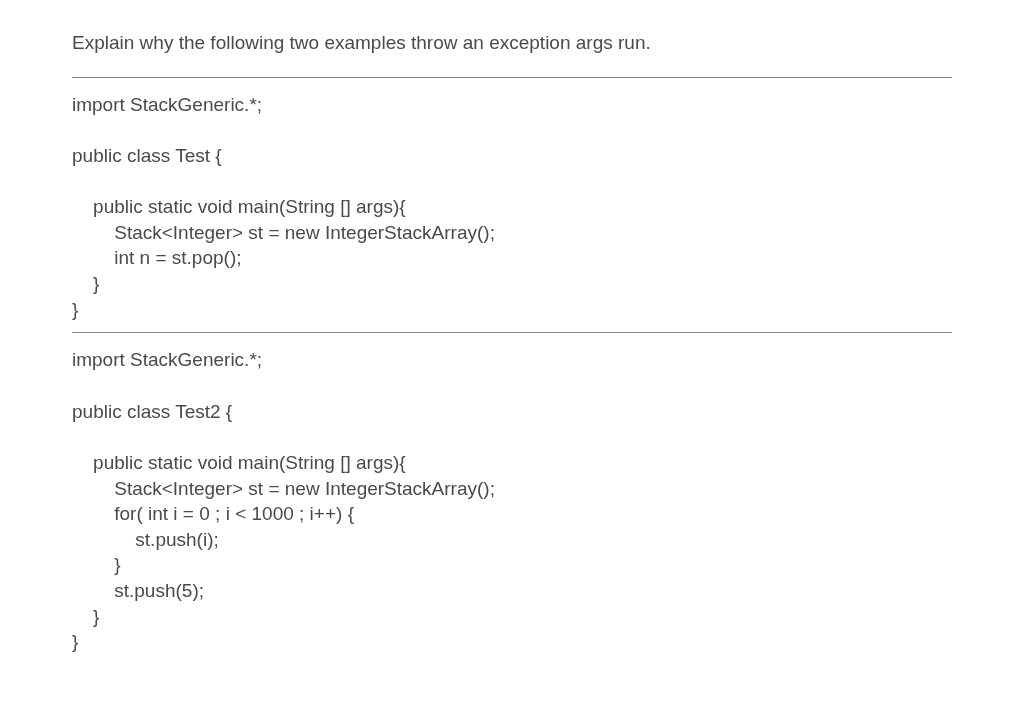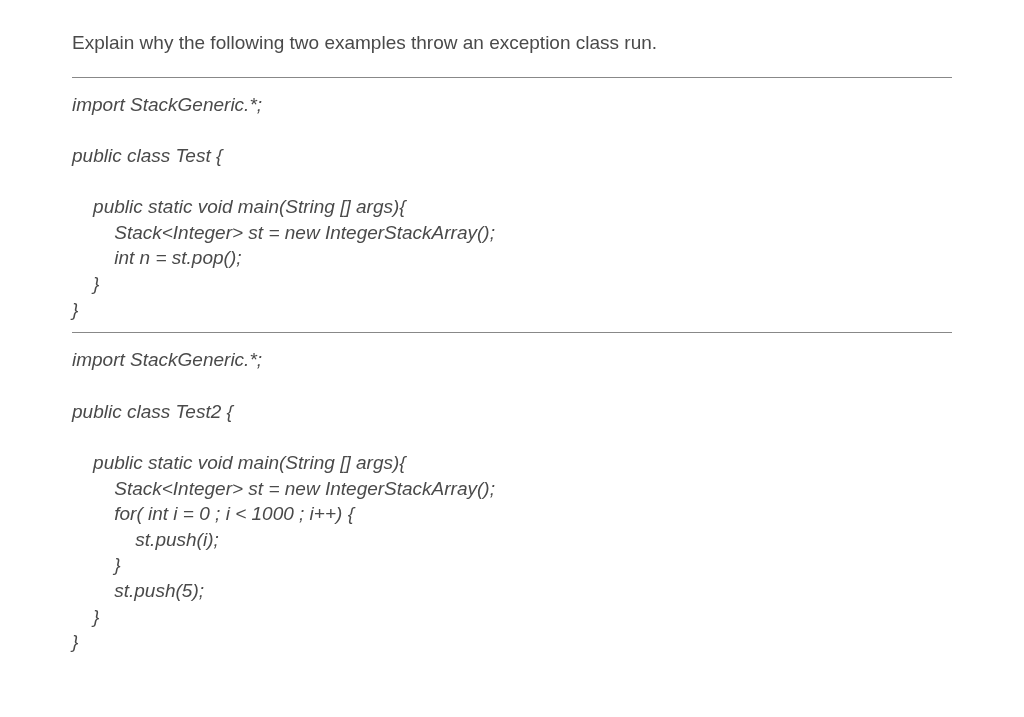--- a/index.html
+++ b/index.html
@@ -22,27 +22,26 @@
     hr.divider {
       border: none;
       border-top: 1px solid #888;
       margin: 8px 0 14px 0;
     }
     .code-block {
       font-family: Arial, Helvetica, sans-serif;
       white-space: pre;
       line-height: 1.35;
       margin-bottom: 10px;
-      font-style: italic;
     }
   </style>
 </head>
 <body>
 
-<div class="question">Explain why the following two examples throw an exception class run.</div>
+<div class="question">Explain why the following two examples throw an exception args run.</div>
 
 <hr class="divider">
 
 <div class="code-block">import StackGeneric.*;
 
 public class Test {
 
     public static void main(String [] args){
         Stack&lt;Integer&gt; st = new IntegerStackArray();
         int n = st.pop();

